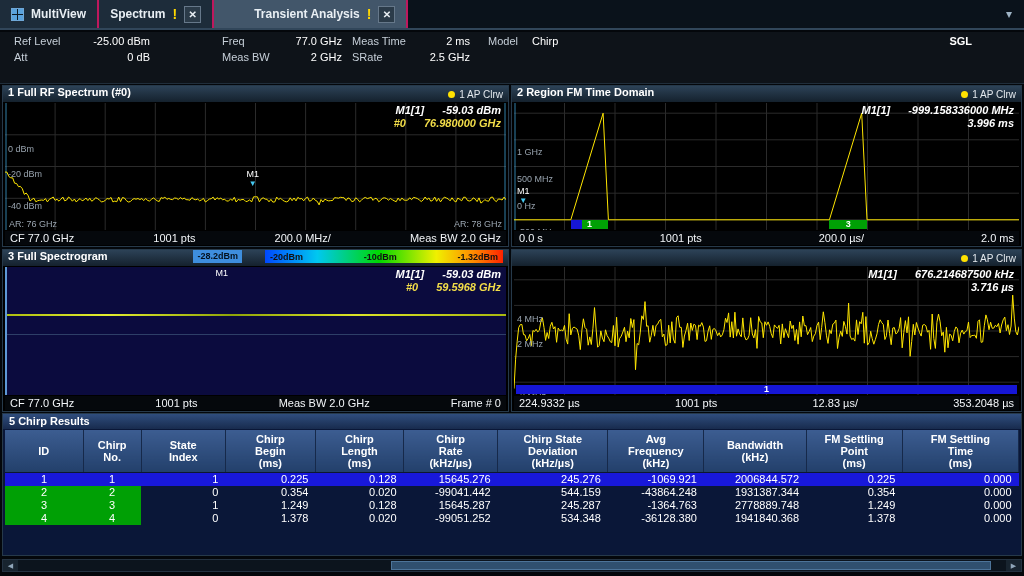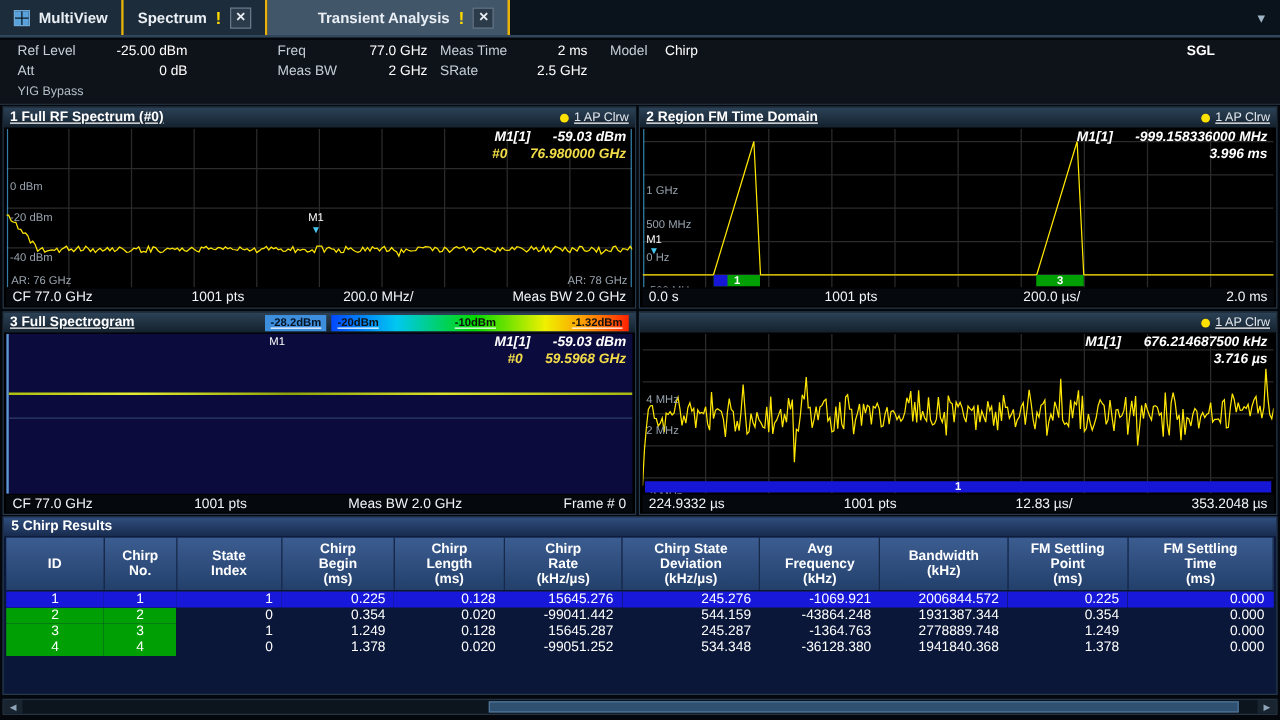--- a/index.html
+++ b/index.html
@@ -1,20 +1,20 @@
 <!DOCTYPE html>
 <html><head>
 <meta charset="utf-8">
 <style>
 *{box-sizing:border-box;margin:0;padding:0;}
 body{background:#000;}
 .screen{position:relative;width:1024px;height:576px;background:#04070b;font-family:"Liberation Sans",sans-serif;color:#fff;overflow:hidden;}
 
 .tabbar{position:absolute;left:0;top:0;width:1024px;height:30px;background:#0a121b;border-bottom:2px solid #31465a;display:flex;}
-.tab{display:flex;align-items:center;gap:7px;padding:0 11px;background:#1d2c3a;border-right:2px solid #eab308;font-size:12px;font-weight:bold;color:#e9eff4;cursor:default;}
+.tab{display:flex;align-items:center;gap:7px;padding:0 11px;background:#1d2c3a;border-right:2px solid #be185d;font-size:12px;font-weight:bold;color:#e9eff4;cursor:default;}
 .tab.active{background:#42566a;padding-left:40px;}
 .mv-icon{width:13px;height:13px;display:grid;grid-template-columns:1fr 1fr;grid-auto-rows:1fr;gap:1px;background:#0c1822;border:1px solid #6fa7d6;}
 .mv-icon i{background:#5aa2dc;}
 .warn{color:#ffd800;font-size:14px;font-weight:bold;}
 .closebox{width:17px;height:17px;border:1px solid #66788a;background:#2b3b49;display:flex;align-items:center;justify-content:center;font-size:10px;color:#e9eff4;font-weight:bold;}
 .tab-caret{margin-left:auto;align-self:center;padding:0 12px;color:#9fb4c6;font-size:12px;}
 
 .settings{position:absolute;left:0;top:32px;width:1024px;height:52px;background:#0e1319;border-bottom:1px solid #202e3b;font-size:11px;padding-top:2px;}
 .srow{position:relative;height:16px;}
 .sl{position:absolute;top:1px;color:#c6cfd8;white-space:nowrap;}
@@ -24,21 +24,21 @@
 .c3l{left:352px}.c3v{left:416px;width:54px}
 .c4l{left:488px}.c4v{left:532px;text-align:left}
 .sgl{left:auto;right:52px;font-weight:bold;}
 .yig{position:absolute;left:14px;top:2px;font-size:10px;color:#b4bfc9;}
 
 .panel{position:absolute;background:#000;border:1px solid #26394a;}
 #p1{left:2px;top:85px;width:507px;height:162px;}
 #p2{left:511px;top:85px;width:511px;height:162px;}
 #p3{left:2px;top:249px;width:507px;height:163px;}
 #p4{left:511px;top:249px;width:511px;height:163px;}
-.phead{height:16px;background:linear-gradient(#2c4257,#14212d);display:flex;align-items:center;gap:4px;padding:0 5px;font-size:11px;font-weight:bold;text-decoration:underline;}
+.phead{height:16px;background:linear-gradient(#2c4257,#14212d);display:flex;gap:23px;padding:0 5px;font-size:11px;font-weight:bold;}
 .pbadge{margin-left:auto;display:flex;align-items:center;gap:4px;font-weight:normal;font-size:10px;color:#e4e9ee;}
 .dot{width:7px;height:7px;border-radius:50%;background:#ffe100;}
 .pgraph{position:absolute;left:2px;right:2px;top:17px;bottom:16px;background:#000;overflow:hidden;}
 .pgraph svg{position:absolute;left:0;top:0;}
 .pfoot{position:absolute;left:2px;right:2px;bottom:1px;height:14px;background:#05080c;display:flex;justify-content:space-between;align-items:center;padding:0 5px;font-size:11px;color:#f2f5f8;}
 .ylab{position:absolute;left:3px;font-size:9px;color:#97a2ad;white-space:nowrap;z-index:3;margin-top:40px;}
 .mreads{position:absolute;top:1px;right:5px;z-index:4;font-size:11px;font-weight:bold;line-height:13px;text-align:right;}
 .mrow{display:flex;justify-content:flex-end;gap:18px;font-style:italic;}
 .mrow.yel{color:#f2dd49;}
 .ar{position:absolute;bottom:1px;font-size:9px;color:#9aa5b0;z-index:3;}
@@ -111,23 +111,20 @@
       <span class="sv c4v">Chirp</span>
       <span class="sv sgl">SGL</span>
     </div>
     <div class="srow">
       <span class="sl c1l">Att</span>
       <span class="sv c1v">0 dB</span>
       <span class="sl c2l">Meas BW</span>
       <span class="sv c2v">2 GHz</span>
       <span class="sl c3l">SRate</span>
       <span class="sv c3v">2.5 GHz</span>
-    </div>
-    <div class="srow">
-      <span class="yig">YIG Bypass</span>
     </div>
   </div>
 
   <div class="panel" id="p1">
     <div class="phead">
       <span class="ptitle">1 Full RF Spectrum (#0)</span>
       <span class="pbadge">
           <i class="dot"></i>
           <span>1 AP Clrw</span>
         </span>

